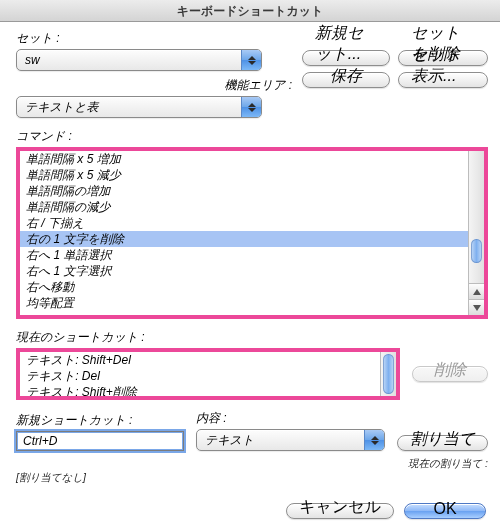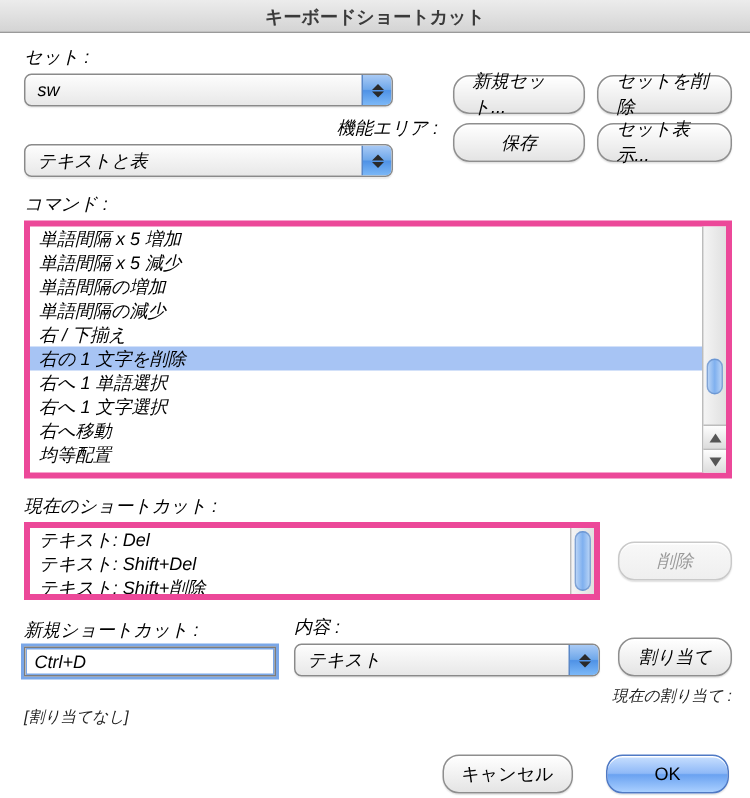--- a/index.html
+++ b/index.html
@@ -46,29 +46,29 @@
     display: flex; flex-direction: column; align-items: center; justify-content: center;
     gap: 1px;
   }
   .aqua-select .tri-up, .aqua-select .tri-down {
     width: 0; height: 0; border-left: 4px solid transparent; border-right: 4px solid transparent;
   }
   .aqua-select .tri-up { border-bottom: 4px solid #2a2a2a; }
   .aqua-select .tri-down { border-top: 4px solid #2a2a2a; }
 
   .aqua-btn {
-    height: 26px;
+    height: 16px;
     min-width: 88px;
     padding: 0 12px;
     background: linear-gradient(#ffffff, #e4e4e4);
     border: 1px solid #8e8e8e;
     border-radius: 11px;
     box-shadow: inset 0 1px 0 #fff, 0 1px 1px rgba(0,0,0,.12);
-    font-size: 12px;
-    display: inline-flex; align-items: center; justify-content: center;
+    font-size: 16px;
+    display: inline-flex; align-items: flex-end; justify-content: center;
     cursor: default;
   }
   .aqua-btn.disabled { color: #9a9a9a; border-color: #c9c9c9; background: linear-gradient(#f8f8f8, #efefef); }
 
   .aqua-btn.primary {
     background: linear-gradient(#c9e0ff, #8fb9f7 48%, #6aa2f1 52%, #a9cfff);
     border-color: #4f79c4;
     color: #000;
   }
 
@@ -123,21 +123,21 @@
     border: 1px solid #7c7c7c;
     background: #fff;
     padding: 0 6px;
     font-size: 12px;
     display: flex; align-items: center;
   }
 
   .static-small { font-size: 10.5px; color: #222; }
 
   .footer {
-    display:flex; justify-content:flex-end; gap: 22px; padding: 10px 14px 4px;
+    display:flex; justify-content:flex-end; gap: 10px; padding: 10px 14px 4px;
   }
 
   .focus-ring { box-shadow: 0 0 0 2px #7aa7e8, inset 0 0 0 1px #7aa7e8; }
   .mt6 { margin-top: 6px; text-align: right; }
   .mt10 { margin-top: 10px; }
 </style>
 </head>
 <body>
 
 <div class="titlebar">
@@ -210,22 +210,22 @@
       <div class="sbtn down">
           <span class="tri-down"></span>
         </div>
     </div>
   </div>
 
   <div class="label mt10">現在のショートカット :</div>
   <div style="display:flex; gap:12px; align-items:center;">
     <div class="listbox short" style="flex:1">
       <div class="list-inner" id="cur-list">
+          <div class="list-item">テキスト: Shift+Del</div>
           <div class="list-item">テキスト: Del</div>
-          <div class="list-item">テキスト: Shift+Del</div>
           <div class="list-item">テキスト: Shift+削除</div>
         </div>
       <div class="scrollbar short">
         <div class="thumb"></div>
       </div>
     </div>
     <div class="aqua-btn disabled" style="min-width:76px">
         <span>削除</span>
       </div>
   </div>

